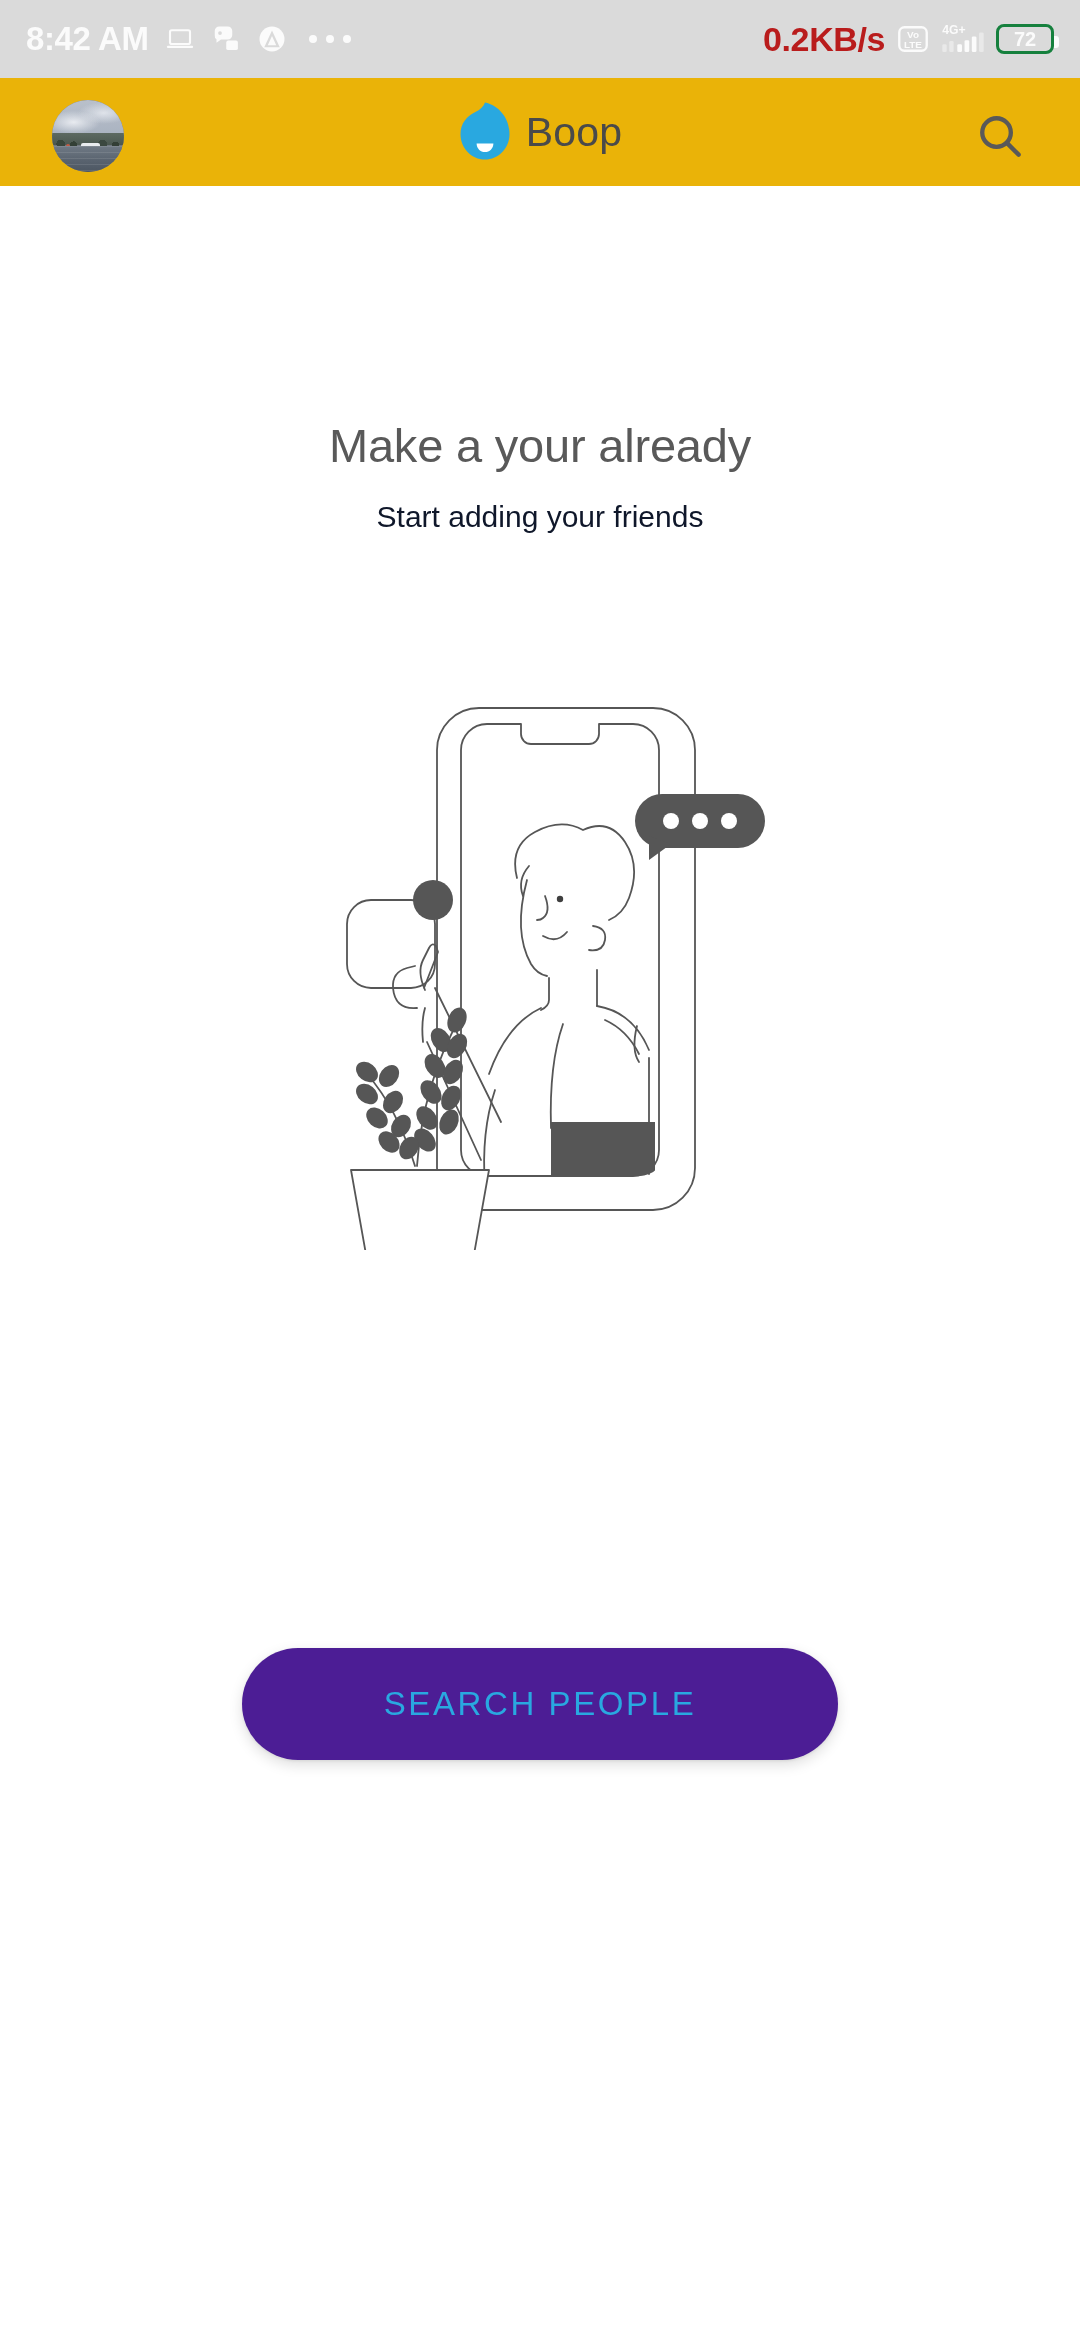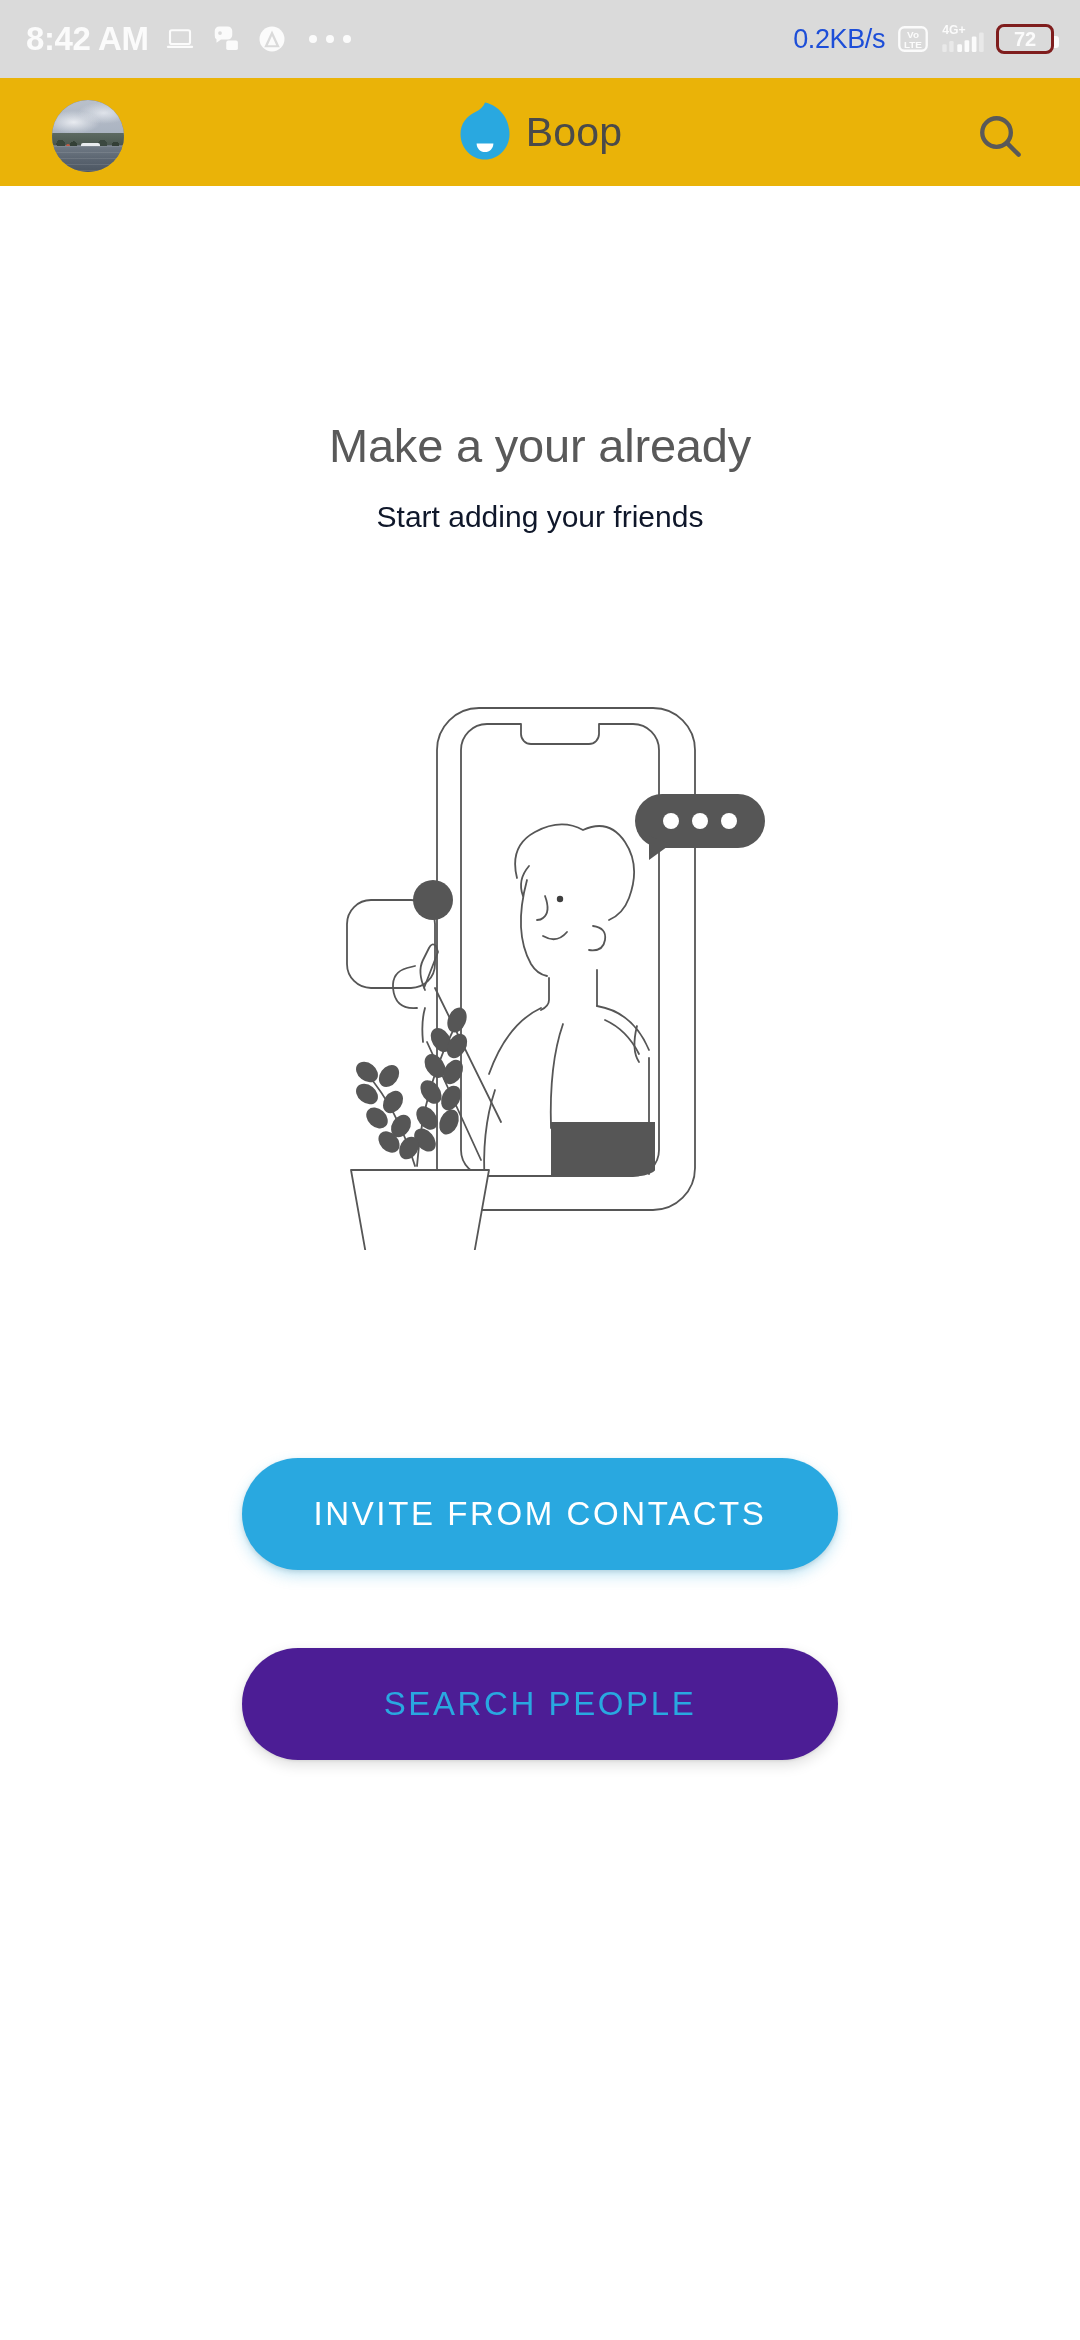--- a/index.html
+++ b/index.html
@@ -18,29 +18,29 @@
     display:flex; align-items:center; justify-content:space-between;
     padding:0 26px;
   }
   .sb-left{ display:flex; align-items:center; gap:16px; }
   .sb-right{ display:flex; align-items:center; gap:11px; }
   .sb-clock{
     color:#fbfbfb; font-size:33px; font-weight:bold; letter-spacing:-0.4px;
     white-space:nowrap;
   }
   .sb-netspeed{
-    color:#1d4ed8; font-size:27px; font-weight:normal; letter-spacing:-0.4px;
+    color:#b91c1c; font-size:34px; font-weight:bold; letter-spacing:-0.4px;
     white-space:nowrap;
   }
   .sb-ico{ display:block; }
   .sb-dots{ display:flex; align-items:center; gap:9px; margin-left:6px; }
   .sb-dots i{ width:8px; height:8px; border-radius:50%; background:#fbfbfb; display:block; }
   .batt{
     position:relative; width:58px; height:30px;
-    border:3px solid #7f1d1d; border-radius:8px;
+    border:3px solid #15803d; border-radius:8px;
     display:flex; align-items:center; justify-content:center;
   }
   .batt:after{
     content:""; position:absolute; right:-8px; top:9px;
     width:5px; height:12px; border-radius:0 3px 3px 0; background:#fbfbfb;
   }
   .batt span{ color:#fbfbfb; font-size:20px; font-weight:bold; line-height:1; }
 
   
   .appbar{
@@ -304,17 +304,16 @@
           <ellipse cx="72" cy="428" rx="9" ry="12" transform="rotate(-48 72 428)"></ellipse>
           <ellipse cx="96" cy="436" rx="9" ry="12" transform="rotate(32 96 436)"></ellipse>
           <ellipse cx="84" cy="452" rx="9" ry="12" transform="rotate(-44 84 452)"></ellipse>
           <ellipse cx="104" cy="458" rx="9" ry="12" transform="rotate(30 104 458)"></ellipse>
         </g>
         <path d="M46 480 h138 l-16 90 h-106 Z" fill="#ffffff" stroke="#565656" stroke-width="1.8" stroke-linejoin="round"></path>
       </g>
     </svg>
   </div>
 
-  <button class="btn btn-primary">INVITE FROM CONTACTS</button>
 
   <button class="btn btn-secondary">SEARCH PEOPLE</button>
 
 </div>
 
 </body></html>

